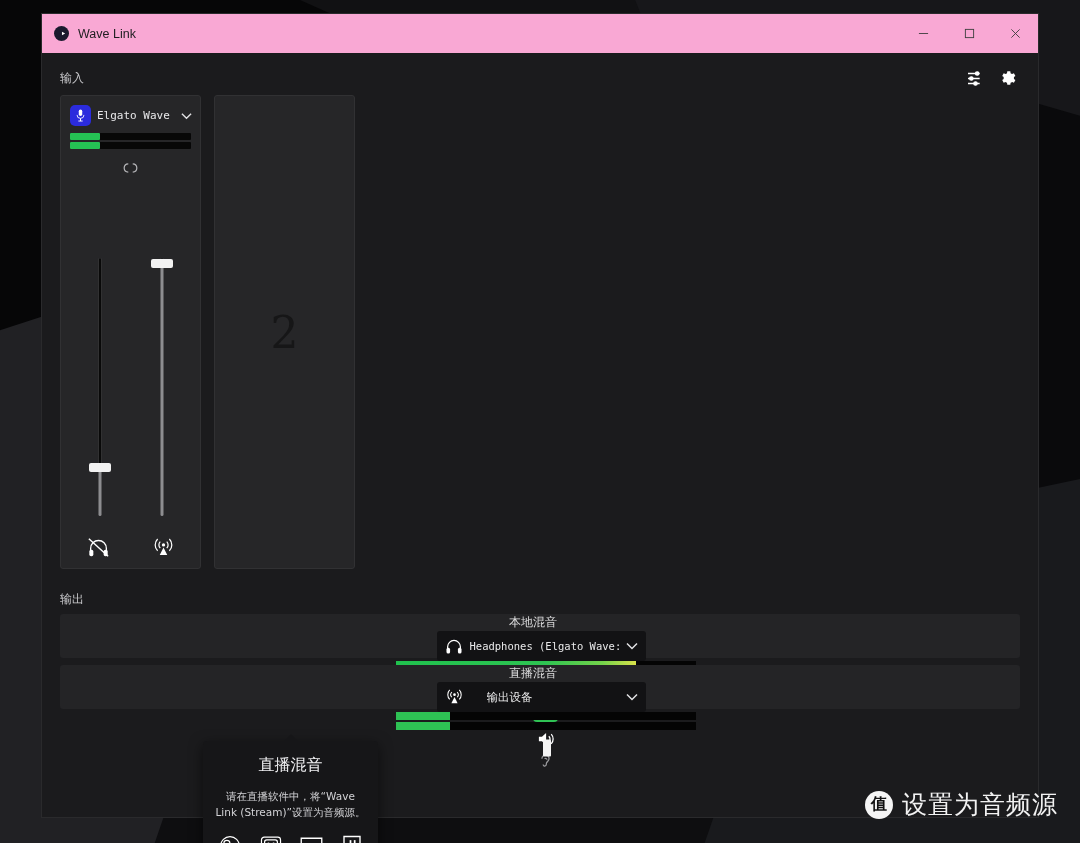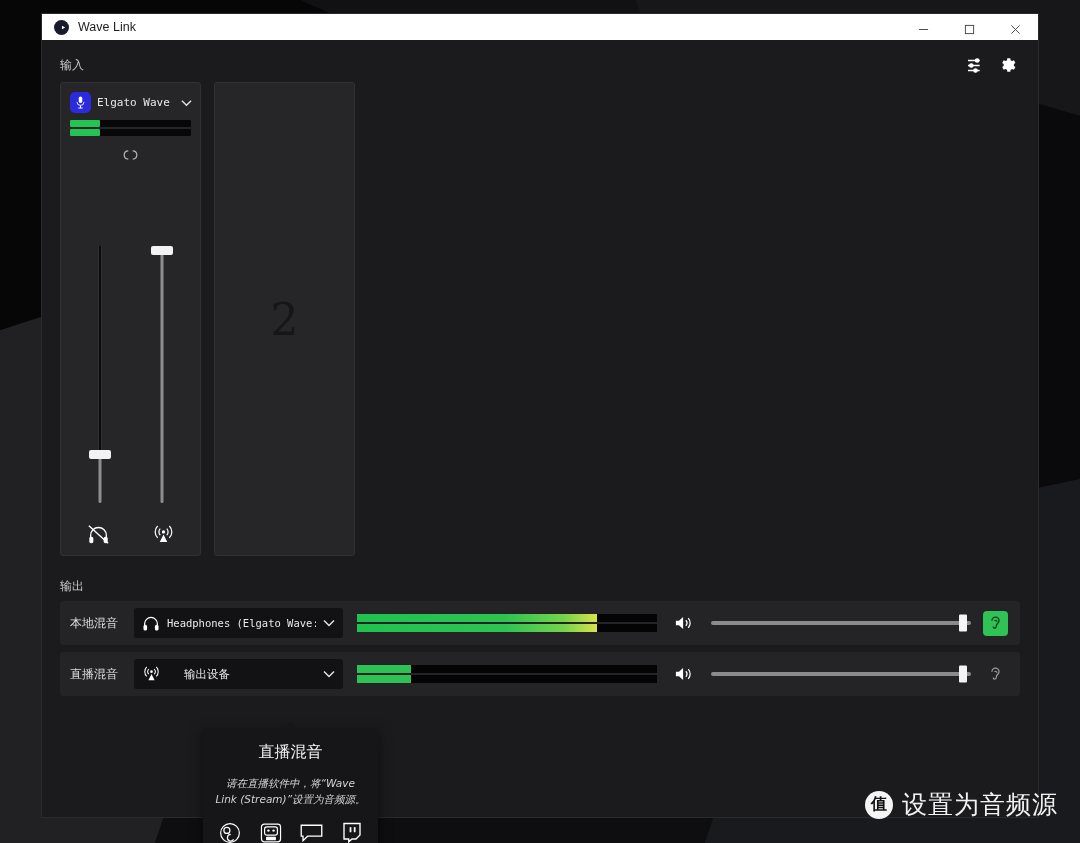--- a/index.html
+++ b/index.html
@@ -76,22 +76,22 @@
     left: 42px; top: 14px;
     width: 996px; height: 803px;
     background: #1d1d1f;
     box-shadow: 0 0 0 1px #2a2a2c;
     display: flex; flex-direction: column;
     z-index: 20;
   }
 
   
   #titlebar {
-    height: 26px; background: #ffffff;
-    display: flex; 
+    height: 39px; background: #f9a8d4;
+    display: flex; align-items: center;
     flex: 0 0 auto;
   }
   #title-left { display: flex; align-items: center; gap: 9px; padding-left: 12px; flex: 1; }
   #app-logo {
     width: 15px; height: 15px; border-radius: 50%;
     background: #1a1a2e;
     display: flex; align-items: center; justify-content: center;
   }
   #app-logo svg { display: block; }
   #app-title { font-size: 12.5px; color: #1d1d1f; }
@@ -222,20 +222,21 @@
   
   #output-label { margin-top: 20px; }
   #output-rows { margin-top: 6px; display: flex; flex-direction: column; gap: 7px; }
 
   .out-row {
     height: 44px; background: #242426;
     border-radius: 3px;
     display: flex; align-items: center;
     padding: 0 12px 0 10px;
     position: relative;
+    flex-direction: column;
   }
   .out-name {
     width: 60px; flex: 0 0 auto;
     font-size: 12px; color: #dededf;
     font-family: "DejaVu Sans", sans-serif;
   }
   .out-select {
     width: 209px; height: 30px; flex: 0 0 auto;
     background: #121214;
     border-radius: 3px;
@@ -315,21 +316,20 @@
     text-align: center;
     font-size: 16px; color: #f0f0f2;
     font-family: "DejaVu Sans", sans-serif;
     margin-bottom: 12px;
   }
   #tooltip-body {
     text-align: center;
     font-size: 10.5px; line-height: 1.55; color: #d3d3d6;
     font-family: "DejaVu Sans", sans-serif;
     margin-bottom: 14px;
-    font-style: italic;
   }
   #tooltip-apps {
     display: flex; justify-content: space-between;
     align-items: center;
     padding: 0 4px 2px;
     color: #ffffff;
   }
   .app-icon { display: flex; align-items: center; justify-content: center; }
   .app-icon svg { display: block; }
 </style>

